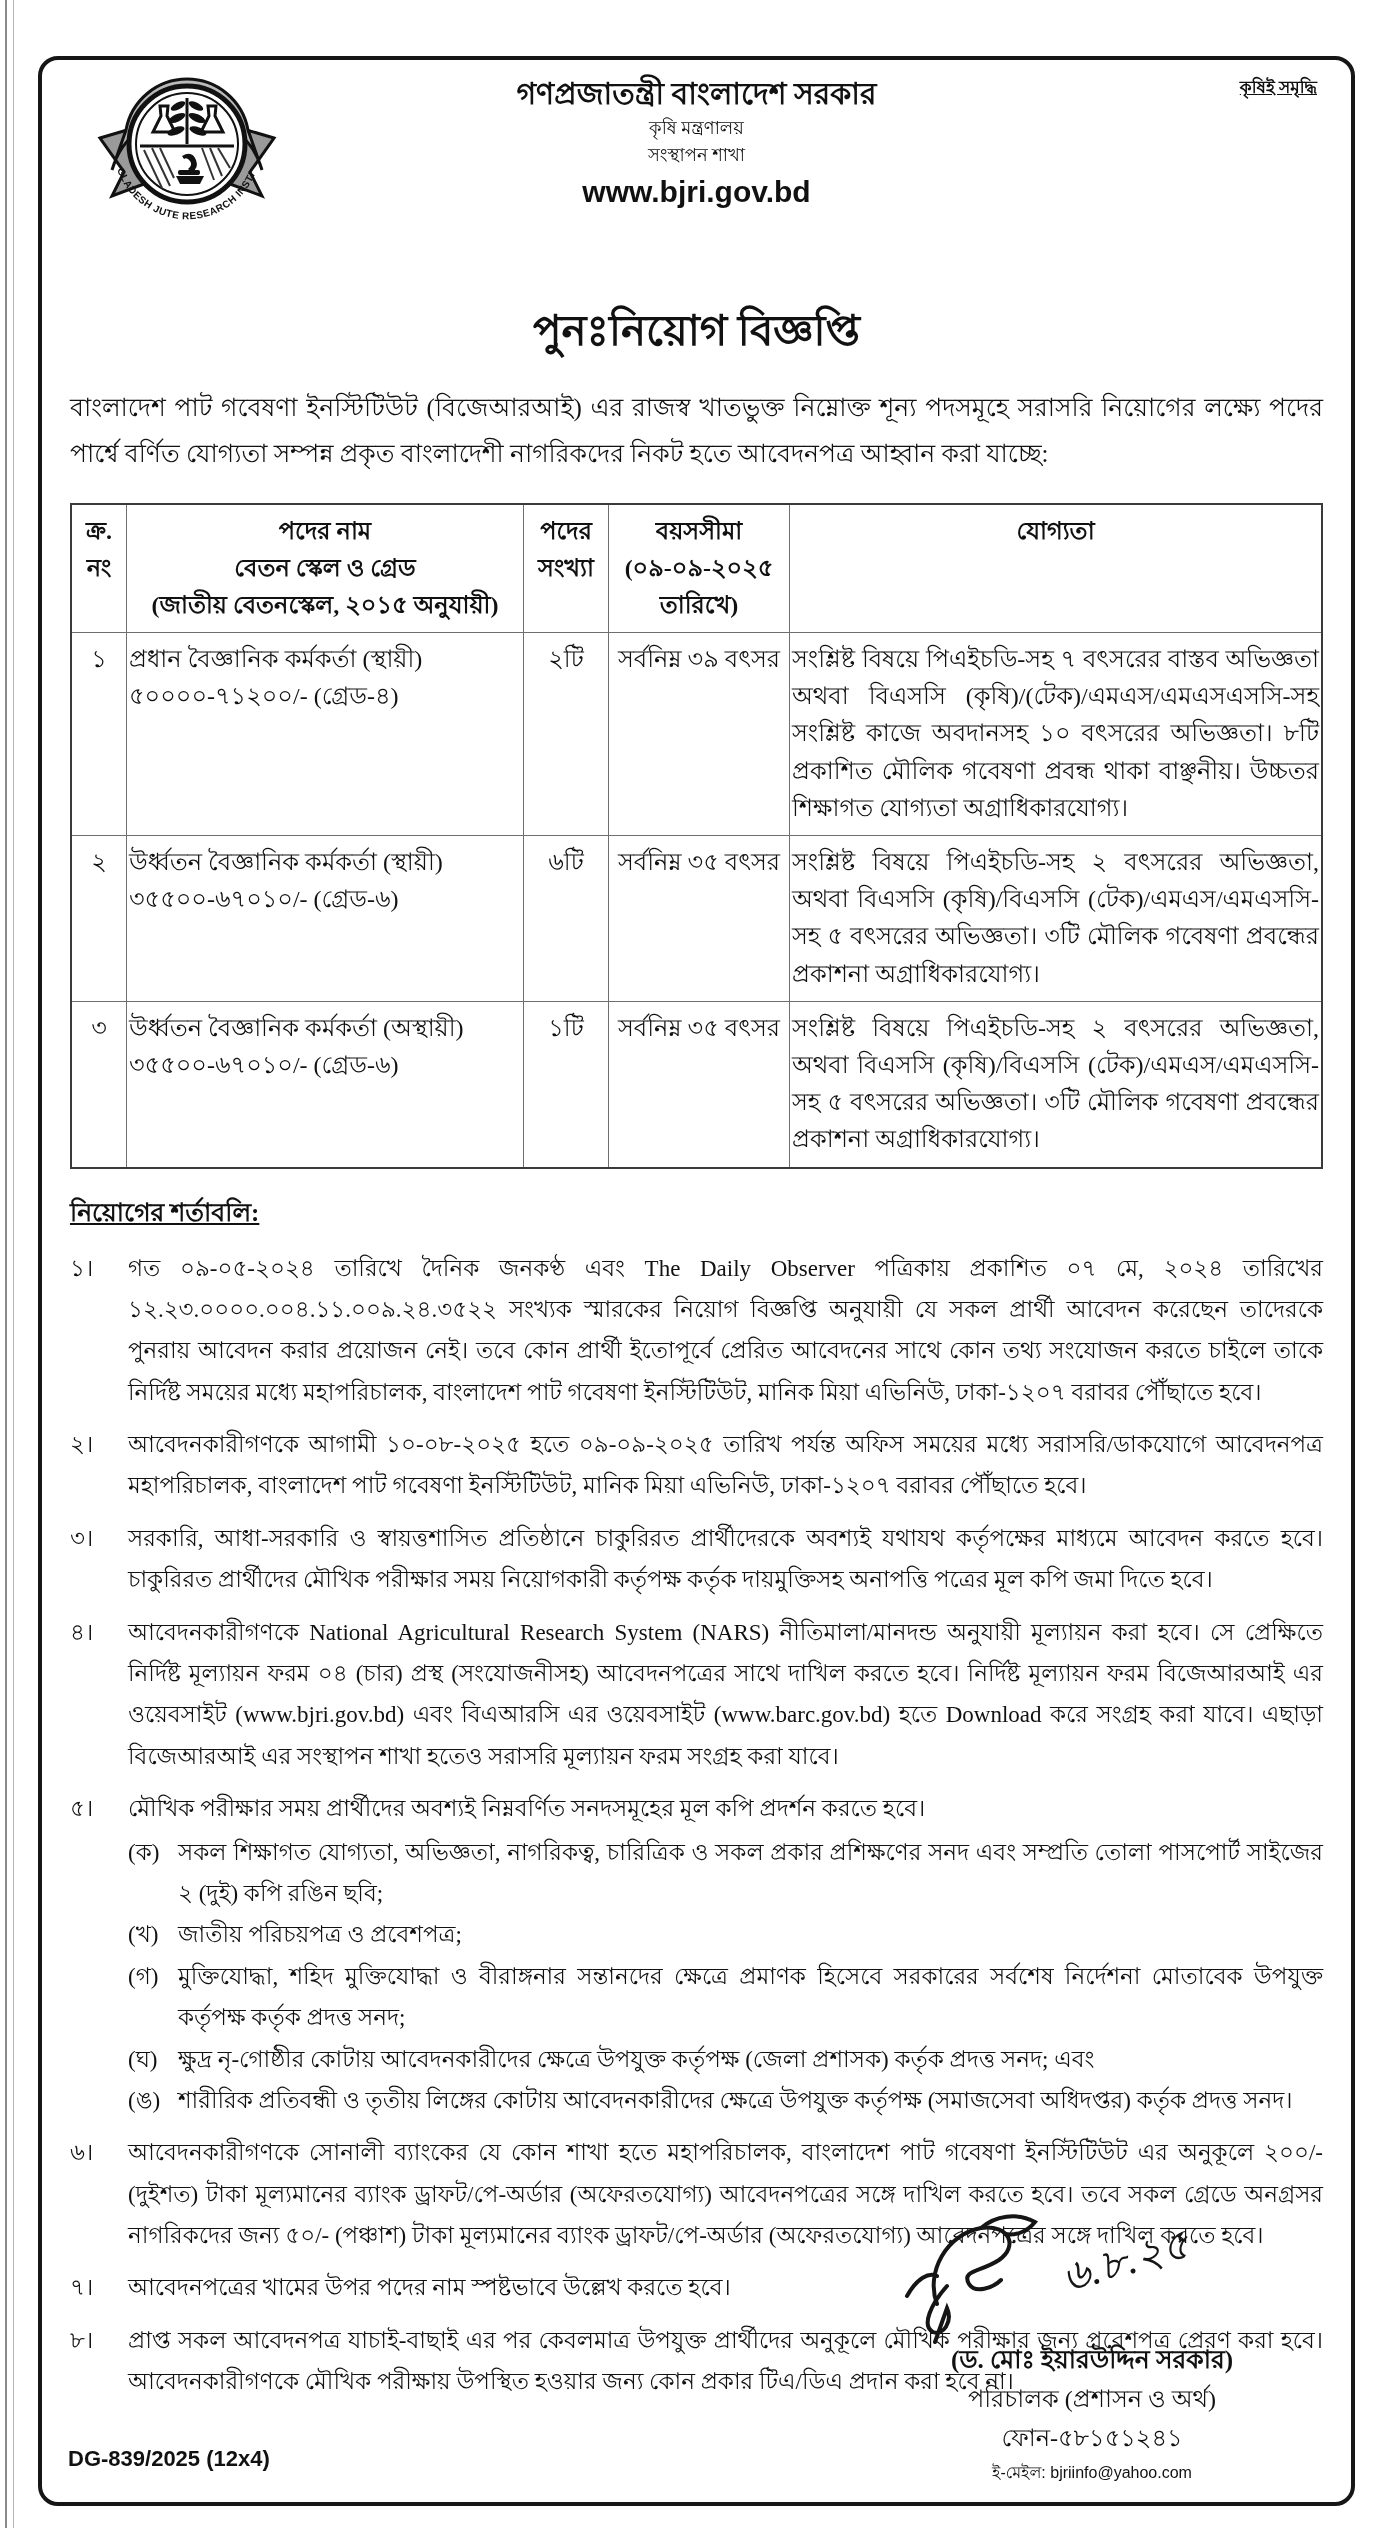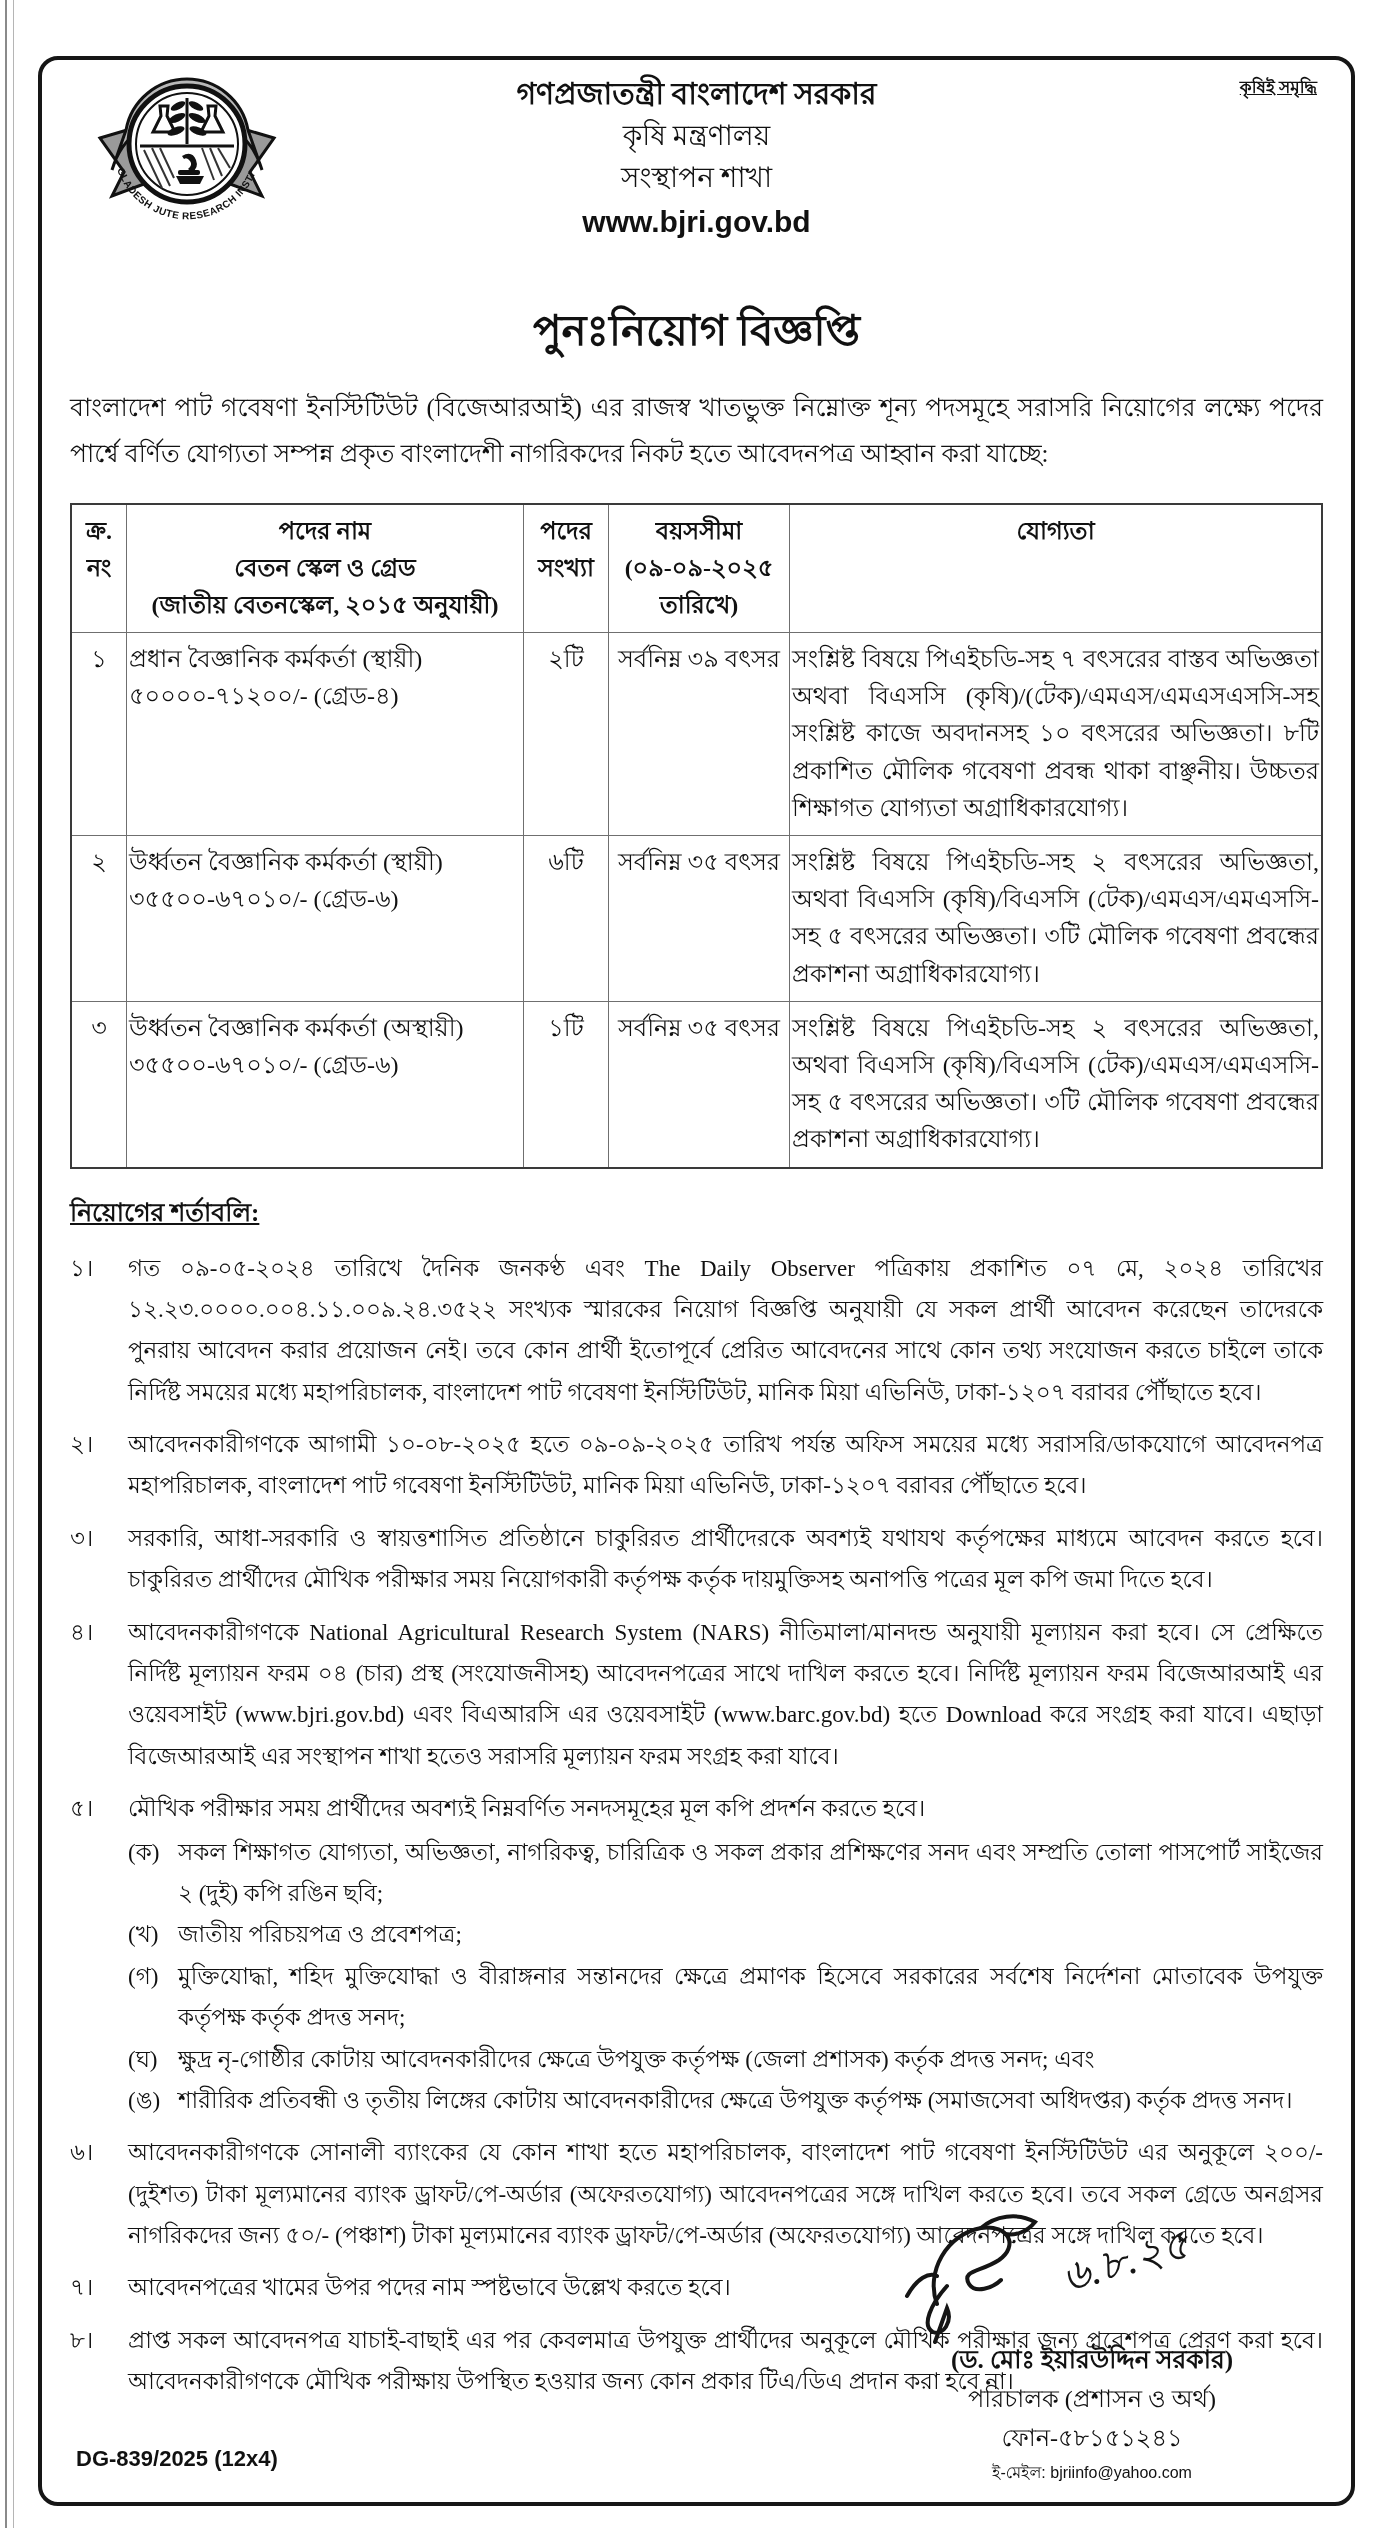--- a/index.html
+++ b/index.html
@@ -15,21 +15,21 @@
     border:4px solid #161616;border-radius:20px;background:#fff;
     padding:14px 28px 0 28px;box-sizing:border-box;overflow:hidden;
   }
   
   .header{position:relative;min-height:210px;}
   .logo-wrap{position:absolute;left:12px;top:2px;width:210px;height:180px;}
   .motto{position:absolute;right:6px;top:0;font-size:17px;font-weight:bold;
          text-decoration:underline;}
   .head-center{width:720px;margin:0 auto;text-align:center;}
   .h-govt{font-size:30px;font-weight:bold;line-height:1.35;}
-  .h-line{font-size:28px;line-height:1.5;}
+  .h-line{font-size:18px;line-height:1.5;}
   .h-site{font-size:30px;font-weight:bold;line-height:1.5;font-family:"Liberation Sans","DejaVu Sans",sans-serif;}
   
   .memo-row{display:flex;justify-content:space-between;align-items:baseline;
             margin-top:14px;font-size:23px;font-weight:600;}
   
   .doc-title{text-align:center;font-size:42px;font-weight:bold;margin-top:14px;}
   
   .intro{font-size:25px;line-height:1.85;text-align:justify;margin-top:16px;}
   
   table.post-table{width:100%;border-collapse:collapse;margin-top:18px;
@@ -55,21 +55,21 @@
   ul.subs>li{display:flex;font-size:23px;line-height:1.8;}
   .s-label{flex:0 0 50px;}
   .s-text{flex:1;text-align:justify;}
   
   .sig-block{position:absolute;right:44px;bottom:16px;width:430px;text-align:center;}
   .sig-draw{position:relative;height:170px;margin-bottom:-6px;}
   .sig-name{font-size:25px;font-weight:600;line-height:1.6;}
   .sig-line{font-size:24px;line-height:1.65;}
   .sig-email{font-size:16px;line-height:1.7;font-family:"Liberation Sans","DejaVu Sans",sans-serif;}
   .footer-code{position:absolute;left:26px;bottom:30px;font-size:22px;font-weight:600;
-               font-family:"Liberation Sans","DejaVu Sans",sans-serif;margin-left:8px;}
+               font-family:"Liberation Sans","DejaVu Sans",sans-serif;}
   .hand-date{font-style:italic;}
 </style>
 </head>
 <body>
 
 <div class="scan-line-a"></div>
 <div class="scan-line-b"></div>
 
 <div class="frame">
 

